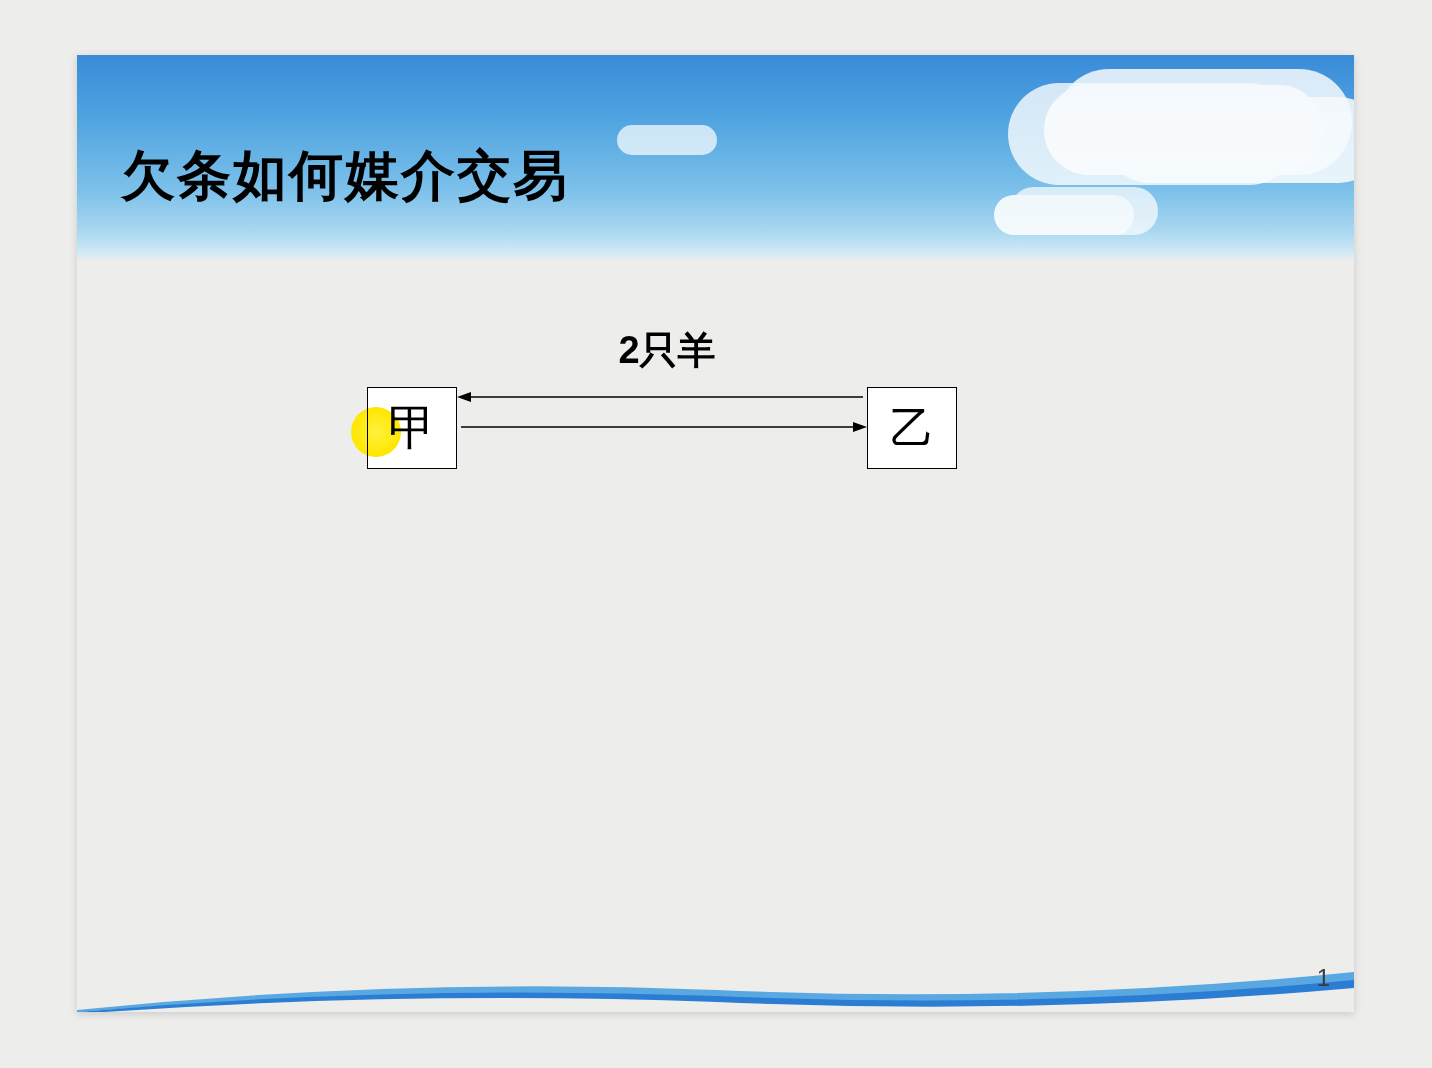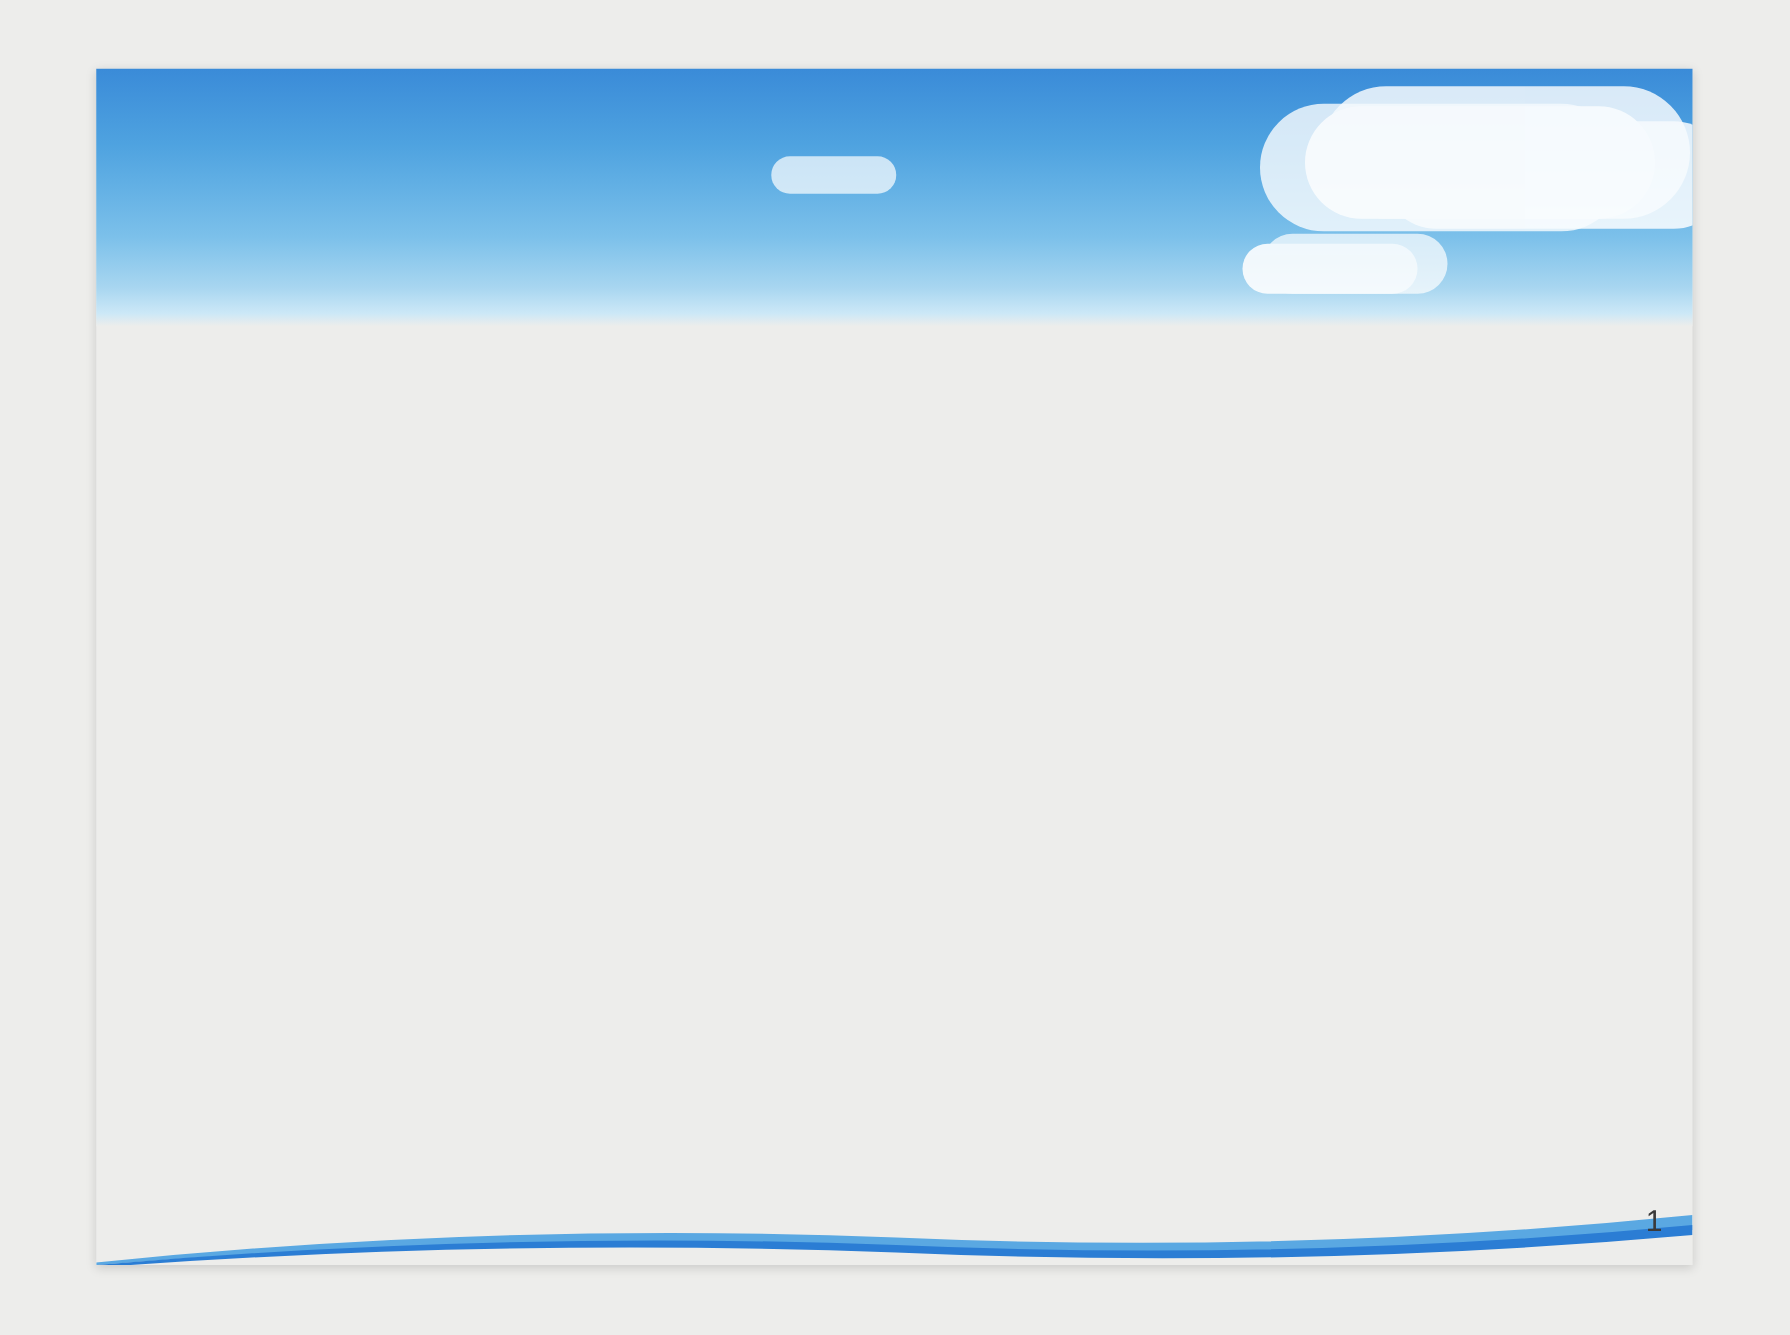--- a/index.html
+++ b/index.html
@@ -144,21 +144,38 @@
 <body>
 
 <div class="slide-container">
 
   <div class="header-sky">
     <div class="cloud cloud1"></div>
     <div class="cloud cloud2"></div>
     <div class="cloud cloud3"></div>
   </div>
 
+  <div class="slide-title">欠条如何媒介交易</div>
 
+  <div class="diagram">
+    <div class="arrow-label">2只羊</div>
+
+    <div class="highlight-dot"></div>
+    <div class="box-a-bg"></div>
+    <div class="box box-a">甲</div>
+
+    <svg class="arrows" viewBox="0 0 410 50">
+      <line x1="10" y1="10" x2="406" y2="10" stroke="#000" stroke-width="1.5"></line>
+      <polygon points="0,10 14,5 14,15" fill="#000"></polygon>
+      <line x1="4" y1="40" x2="400" y2="40" stroke="#000" stroke-width="1.5"></line>
+      <polygon points="410,40 396,35 396,45" fill="#000"></polygon>
+    </svg>
+
+    <div class="box box-b">乙</div>
+  </div>
 
   <svg class="footer-curve" viewBox="0 0 1277 50" preserveAspectRatio="none">
     <path d="M0,50 L0,48 Q320,15 640,28 Q960,42 1277,10 L1277,50 Z" fill="#ededeb"></path>
     <path d="M0,48 Q320,15 640,28 Q960,42 1277,10 L1277,22 Q960,52 640,38 Q320,24 0,50 Z" fill="#5aa8e2"></path>
     <path d="M0,50 Q320,22 640,34 Q960,48 1277,18 L1277,26 Q960,54 640,40 Q320,28 0,52 Z" fill="#2b7dd4"></path>
   </svg>
 
   <div class="page-number">1</div>
 
 </div>

